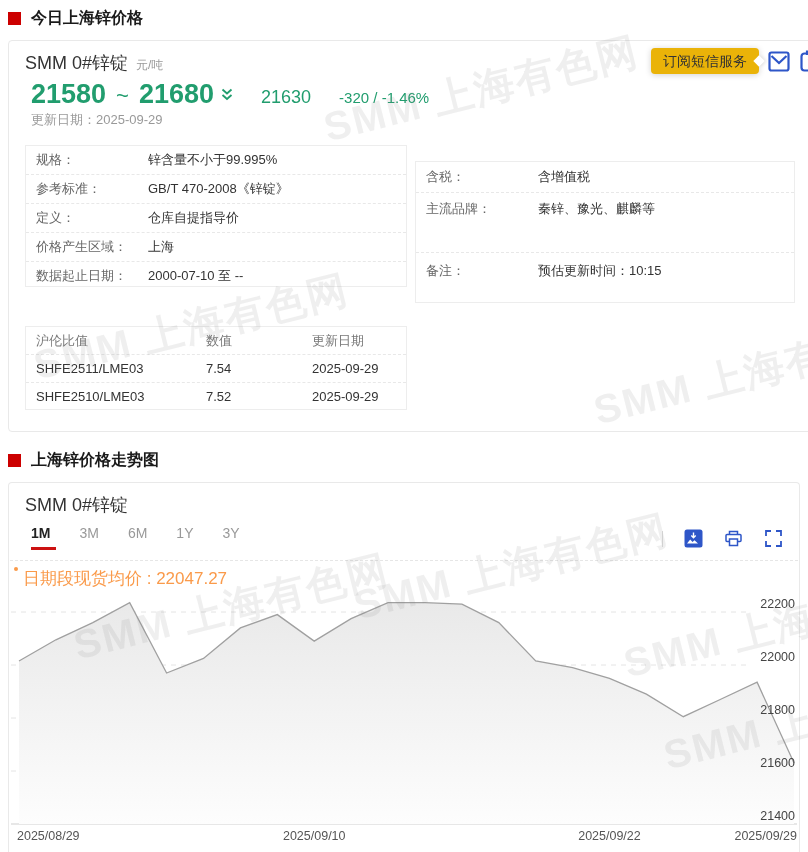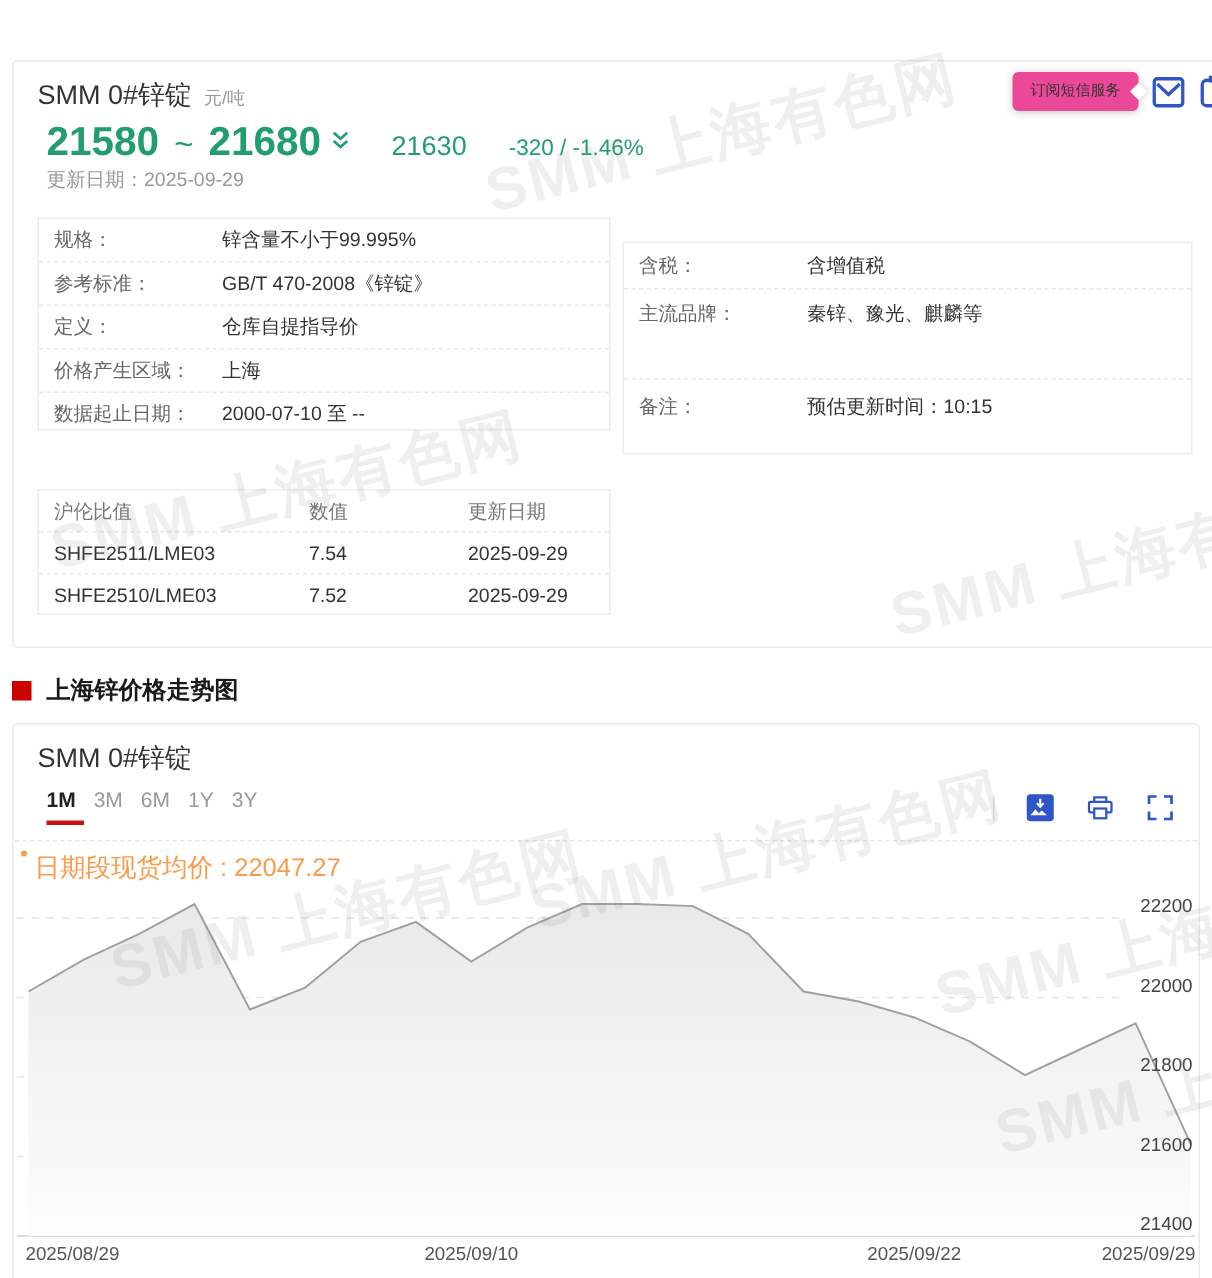--- a/index.html
+++ b/index.html
@@ -12,22 +12,22 @@
   .sec-header{position:absolute;left:8px;display:flex;align-items:center;z-index:2;}
   .bullet{width:13px;height:13px;background:#cc0000;display:inline-block;}
   .sec-title{margin-left:10px;font-size:16px;font-weight:bold;color:#1a1a1a;}
   
   .card{position:absolute;left:8px;width:790px;background:#fff;border:1px solid #e9e9e9;border-radius:4px;z-index:1;}
   #card1{top:40px;height:390px;padding-left:36px;}
   #card2{top:482px;height:372px;border-bottom:none;}
   .product{position:absolute;left:16px;top:10px;font-size:18px;color:#333;}
   .unit{font-size:12px;color:#999;margin-left:8px;}
   
-  .tooltip{position:absolute;top:7px;right:76px;height:26px;line-height:26px;padding:0 12px;background:#ec4899;
-           border-radius:4px;box-shadow:0 1px 6px rgba(0,0,0,0.18);font-size:10px;color:#333;z-index:3;}
+  .tooltip{position:absolute;top:7px;right:76px;height:26px;line-height:26px;padding:0 12px;background:#eab308;
+           border-radius:4px;box-shadow:0 1px 6px rgba(0,0,0,0.18);font-size:14px;color:#333;z-index:3;}
   .tooltip-arrow{position:absolute;right:-4px;top:9px;width:8px;height:8px;background:#fff;transform:rotate(45deg);
            box-shadow:2px -2px 3px rgba(0,0,0,0.08);}
   .icon-btn{position:absolute;top:8px;width:24px;height:24px;cursor:pointer;}
   #sub-mail{right:44px;} #sub-price{right:12px;}
   
   .price-row{position:absolute;left:22px;top:38px;display:flex;align-items:baseline;}
   .p-big{font-size:27px;font-weight:600;color:#219d6e;}
   .p-tilde{font-size:22px;color:#219d6e;margin:0 10px;}
   .trend{align-self:flex-end;margin:0 0 5px 7px;}
   .p-avg{font-size:18px;color:#219d6e;margin-left:28px;}
@@ -42,21 +42,21 @@
   .trow:last-child{border-bottom:none;}
   .tlabel{width:112px;padding-left:10px;color:#666;flex:none;}
   .tval{color:#333;}
   .irow1{height:30px;} .irow2{height:60px;align-items:flex-start;padding-top:7px;box-sizing:border-box;}
   .irow3{height:48px;align-items:flex-start;padding-top:9px;box-sizing:border-box;border-bottom:none;}
   .rrow{display:flex;align-items:center;height:27px;font-size:13px;border-bottom:1px dashed #e8e8e8;}
   .rrow:last-child{border-bottom:none;}
   .rc1{width:170px;padding-left:10px;} .rc2{width:106px;} .rc3{flex:1;}
   .rhead{color:#777;}
   
-  .tabs{position:absolute;left:22px;top:42px;display:flex;gap:12px;}
+  .tabs{position:absolute;left:22px;top:42px;display:flex;gap:29px;}
   .tab{font-size:14px;color:#999;cursor:pointer;padding-bottom:9px;position:relative;}
   .tab.active{color:#222;font-weight:bold;}
   .tab.active::after{content:"";position:absolute;left:0;bottom:0;width:25px;height:3px;background:#cc1111;}
   .toolbar{position:absolute;top:46px;right:16px;display:flex;align-items:center;gap:21px;}
   .tb-divider{width:1px;height:16px;background:#ddd;margin-right:0;}
   .tb-icon{width:19px;height:19px;cursor:pointer;}
   .dash-sep{position:absolute;left:1px;right:1px;top:77px;border-top:1px dashed #e6e6e6;}
   .legend{position:absolute;left:5px;top:84px;font-size:17px;color:#fa9a4a;display:flex;align-items:flex-start;}
   .legend-dot{width:4px;height:4px;border-radius:50%;background:#fa9a4a;margin-right:5px;}
   #chart-wrap{position:absolute;left:2px;top:100px;width:786px;height:270px;text-align:right;}
@@ -68,20 +68,24 @@
 <div id="page">
 
   <span class="wm" style="left:320px;top:62px">SMM 上海有色网</span>
   <span class="wm" style="left:30px;top:300px">SMM 上海有色网</span>
   <span class="wm" style="left:590px;top:345px">SMM 上海有色网</span>
   <span class="wm" style="left:350px;top:540px">SMM 上海有色网</span>
   <span class="wm" style="left:70px;top:580px">SMM 上海有色网</span>
   <span class="wm" style="left:620px;top:598px">SMM 上海有色网</span>
   <span class="wm" style="left:660px;top:690px">SMM 上海有色网</span>
 
+  <div class="sec-header" style="top:8px">
+    <span class="bullet"></span>
+    <span class="sec-title">今日上海锌价格</span>
+  </div>
 
   <div class="card" id="card1">
     <div class="product">
       <span>SMM 0#锌锭</span><span class="unit">元/吨</span>
     </div>
 
     <div class="tooltip">
       <span>订阅短信服务</span>
       <span class="tooltip-arrow"></span>
     </div>

